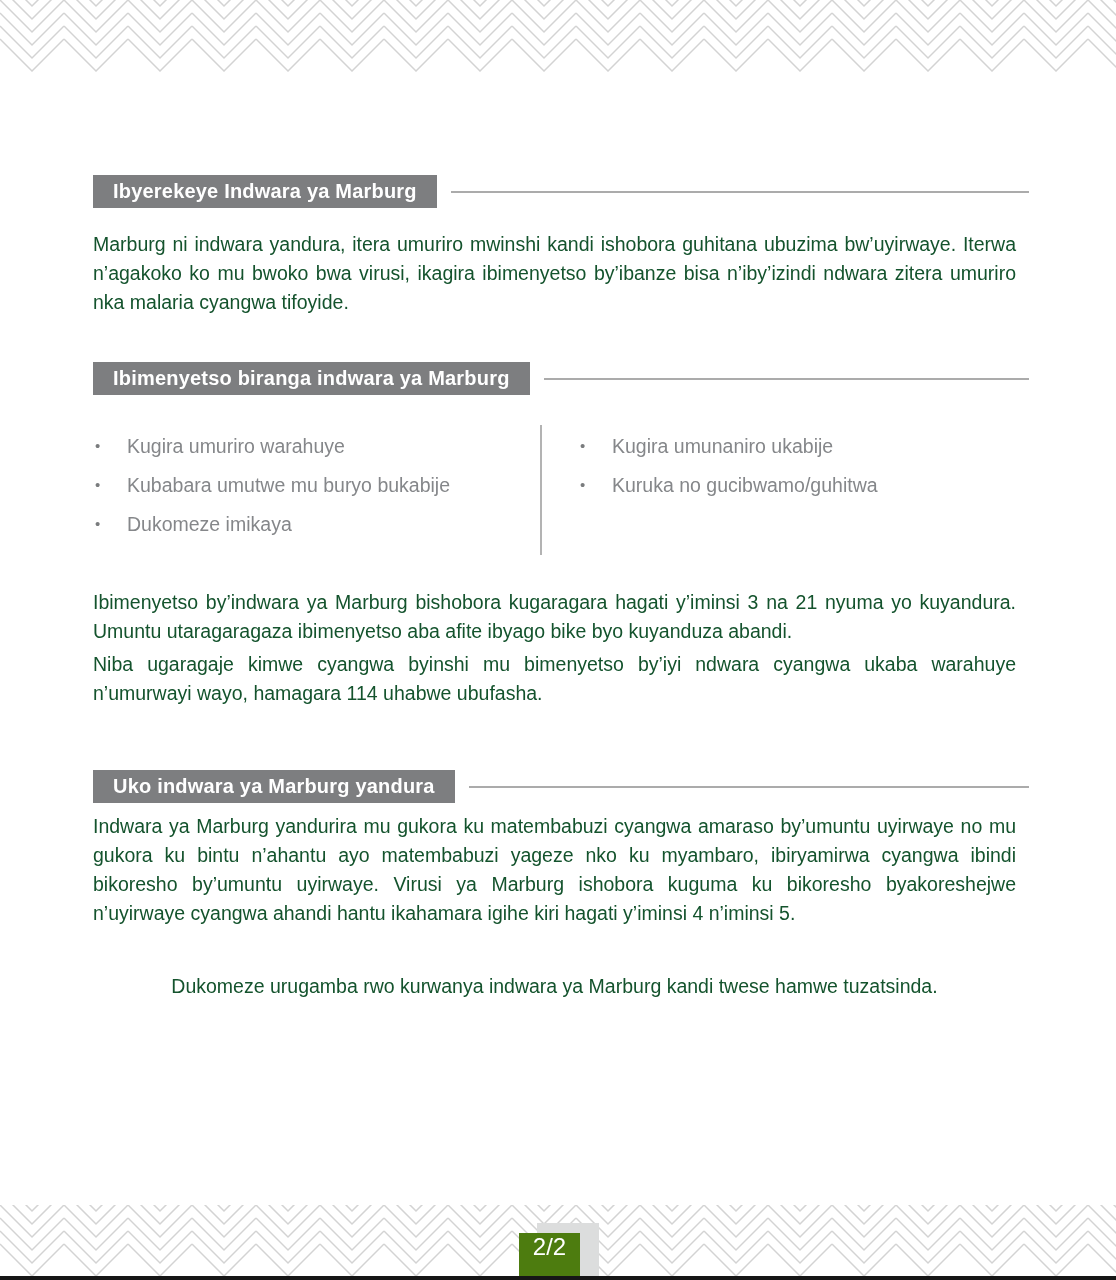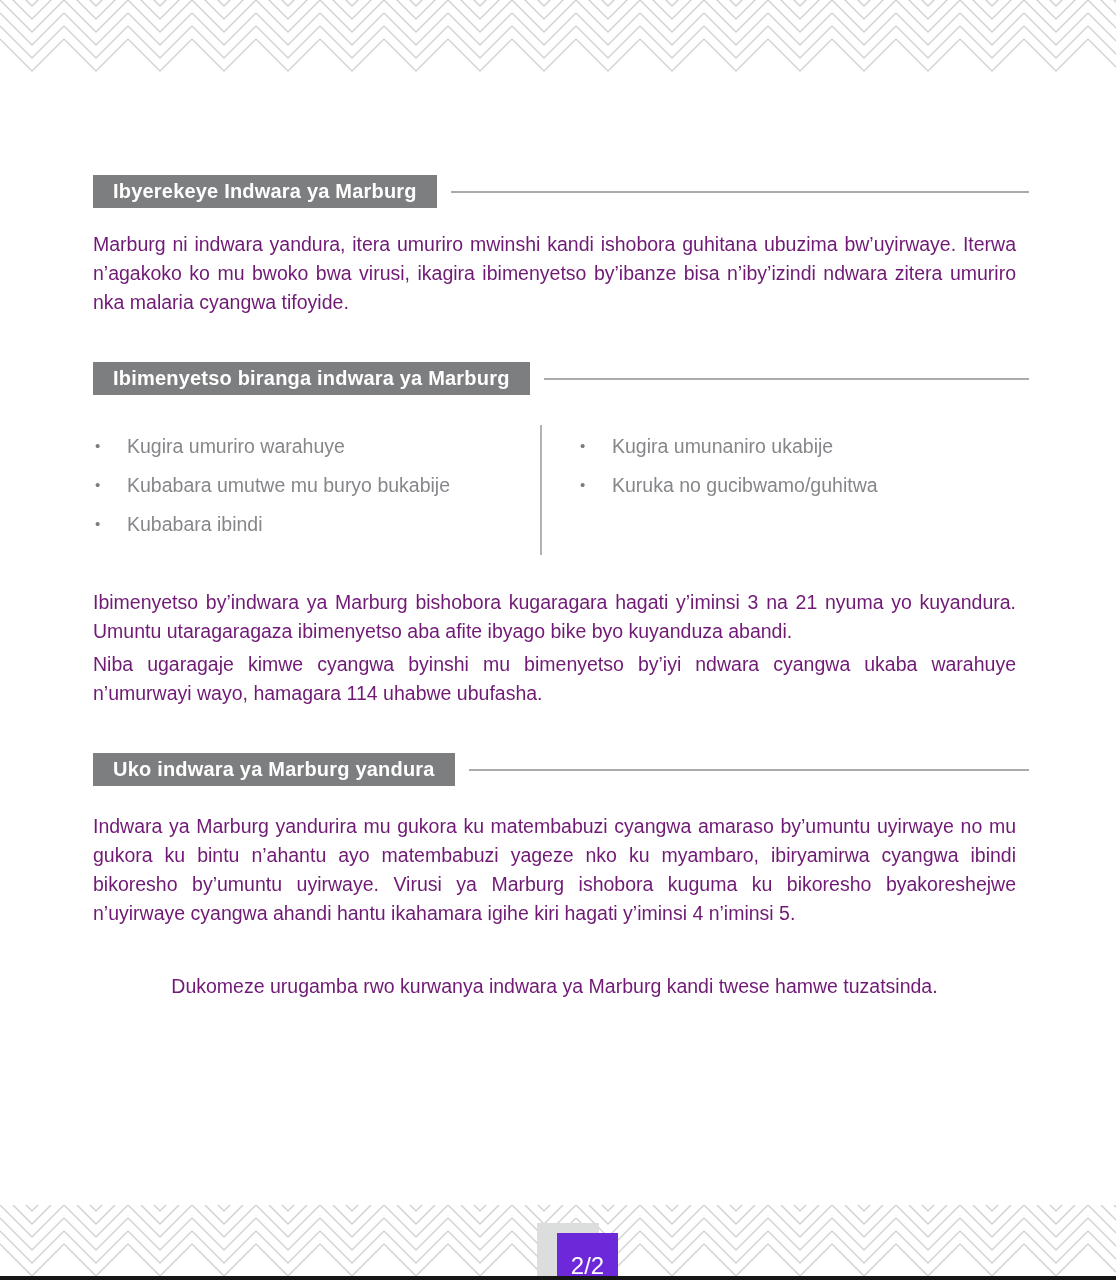--- a/index.html
+++ b/index.html
@@ -10,33 +10,33 @@
     background:#ffffff;
     overflow:hidden;
     font-family:"Liberation Sans","DejaVu Sans",sans-serif;
     padding-left:13px;
   }
   .zigzag{position:absolute;left:0;width:1116px;height:72px;display:block;}
   .zigzag.top{top:0;}
   .zigzag.bottom{top:1205px;}
 
   .section-header{position:absolute;left:93px;right:100px;display:flex;align-items:center;}
-  .hdr1{top:175px;} .hdr2{top:362px;justify-content:flex-end;} .hdr3{top:753px;}
+  .hdr1{top:175px;} .hdr2{top:362px;justify-content:flex-end;} .hdr3{top:770px;}
   .title-box{
     background:#7d7e80;color:#ffffff;
     font-size:20px;font-weight:bold;
     height:33px;line-height:33px;
     padding:0 20px;white-space:nowrap;
     letter-spacing:0.2px;
   }
   .title-line{flex:1;height:2px;background:#ababab;margin-left:14px;}
 
   .para{
     position:absolute;left:93px;width:923px;
-    color:#701a75;font-size:19.5px;line-height:29px;
+    color:#14532d;font-size:19.5px;line-height:29px;
     text-align:justify;margin:0;
   }
   .p1{top:230px;} .p2{top:588px;} .p3{top:650px;} .p4{top:812px;}
   .p5{top:972px;text-align:center;}
 
   .symptoms{
     position:absolute;left:93px;top:428px;width:923px;height:132px;
     display:flex;
   }
   .sym-col{list-style:none;margin:0;padding:0;color:#85878a;font-size:19.5px;}
@@ -47,23 +47,23 @@
     position:absolute;left:2px;top:3px;
     font-size:15px;color:#7a7c7e;line-height:16px;
   }
   .col-divider{width:2px;background:#b3b3b3;height:130px;margin-top:-3px;}
 
   .page-tab-shadow{
     position:absolute;left:537px;top:1223px;width:62px;height:54px;
     background:#dcdddd;
   }
   .page-number-badge{
-    position:absolute;left:557px;top:1233px;width:61px;height:47px;
-    background:#6d28d9;color:#ffffff;
-    font-size:24px;display:flex;align-items:flex-end;justify-content:center;
+    position:absolute;left:519px;top:1233px;width:61px;height:47px;
+    background:#4d7c0f;color:#ffffff;
+    font-size:24px;display:flex;align-items:flex-start;justify-content:center;
   }
   .bottom-bar{
     position:absolute;left:0;top:1276px;width:1116px;height:4px;
     background:#161616;z-index:5;
   }
 </style>
 </head>
 <body>
 
 <div class="page">
@@ -100,21 +100,21 @@
       <li>
         <span class="dot">•</span>
         <span>Kugira umuriro warahuye</span>
       </li>
       <li>
         <span class="dot">•</span>
         <span>Kubabara umutwe mu buryo bukabije</span>
       </li>
       <li>
         <span class="dot">•</span>
-        <span>Kubabara ibindi</span>
+        <span>Dukomeze imikaya</span>
       </li>
     </ul>
     <div class="col-divider"></div>
     <ul class="sym-col right">
       <li>
         <span class="dot">•</span>
         <span>Kugira umunaniro ukabije</span>
       </li>
       <li>
         <span class="dot">•</span>

